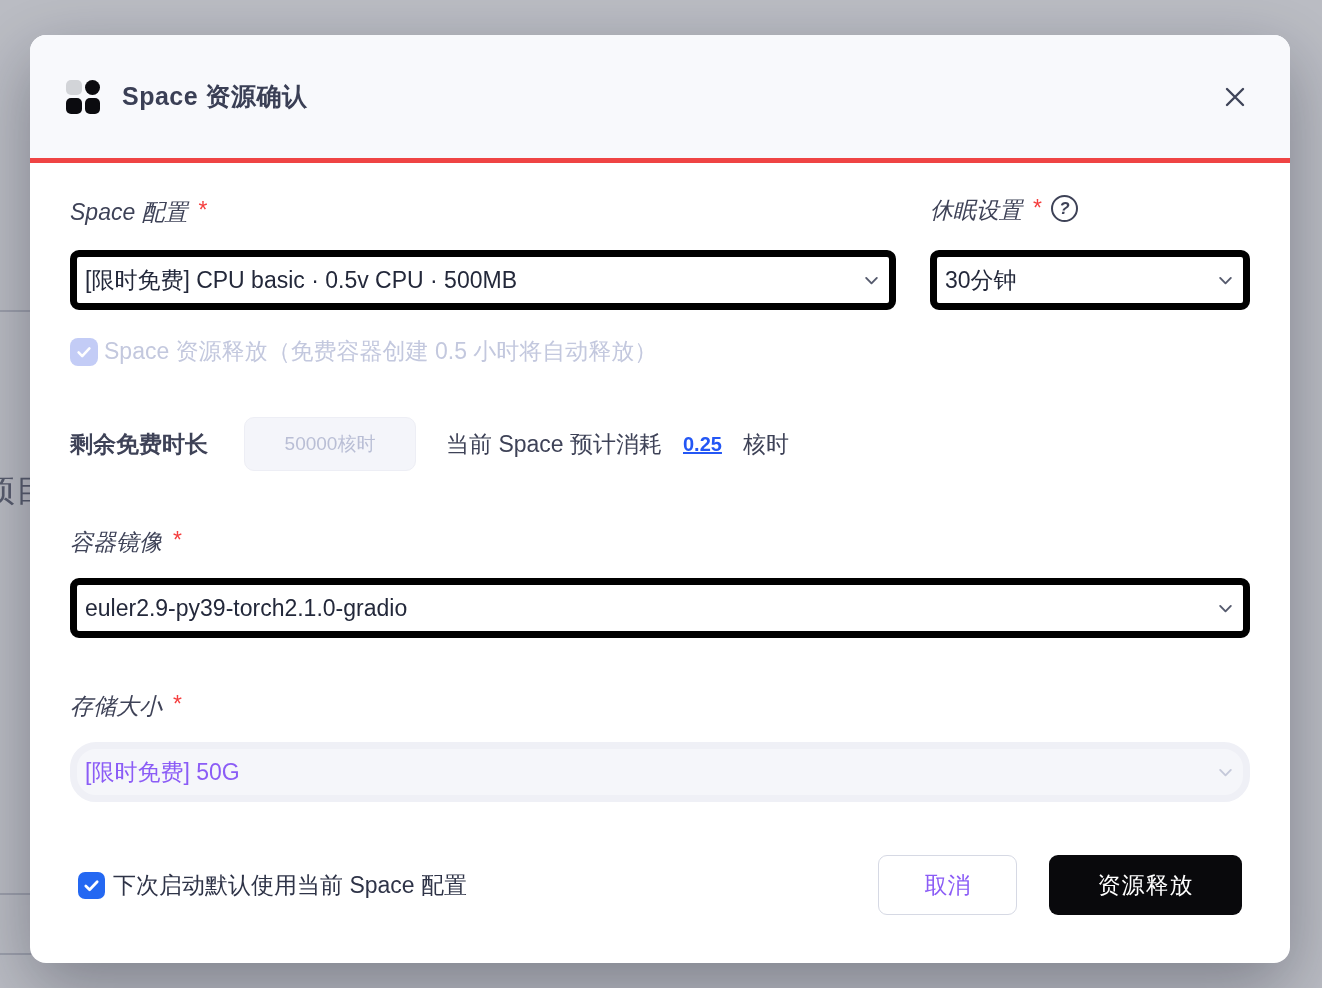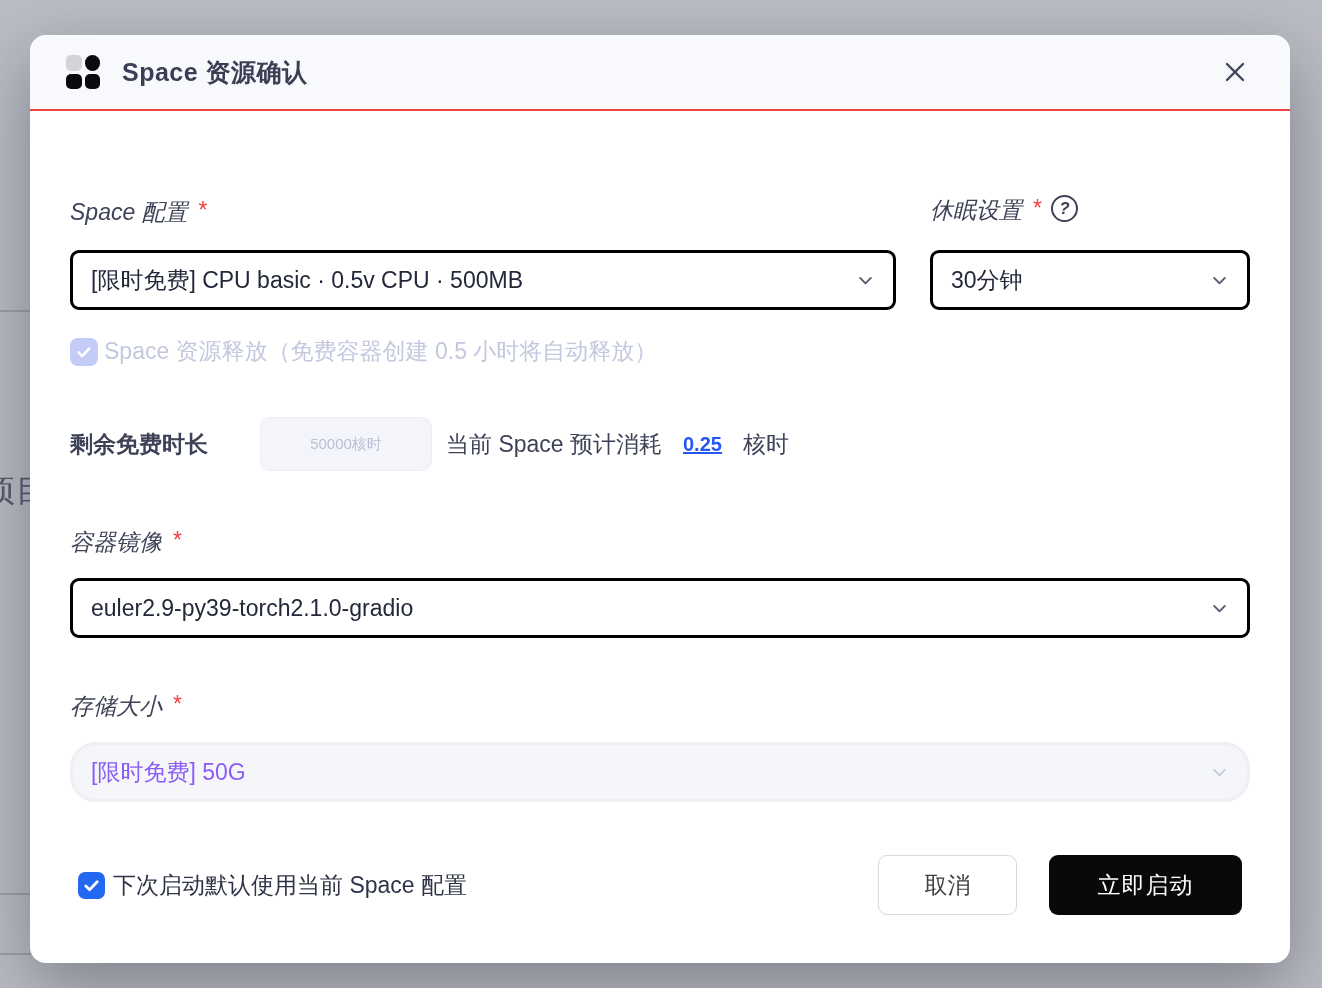--- a/index.html
+++ b/index.html
@@ -6,63 +6,63 @@
   .screen{position:relative;width:1322px;height:988px;overflow:hidden;background:#bbbdc4;}
 
   
   .backdrop{position:absolute;inset:0;}
   .bg-line{position:absolute;left:0;width:31px;height:2px;background:#9da0ac;}
   .bg-partial-text{position:absolute;left:-16px;top:470px;font-size:31px;color:#585d6e;letter-spacing:1px;white-space:nowrap;}
 
   
   .modal{position:absolute;left:30px;top:35px;width:1260px;height:928px;background:#fff;border-radius:16px;
          box-shadow:0 24px 70px rgba(15,18,35,.35);}
-  .modal-header{position:absolute;left:0;top:0;right:0;height:76px;background:#f8f9fc;
-                border-bottom:2px solid #ef4444;border-radius:16px 16px 0 0;display:flex;align-items:center;
+  .modal-header{position:absolute;left:0;top:0;right:0;height:128px;background:#f8f9fc;
+                border-bottom:5px solid #ef4444;border-radius:16px 16px 0 0;display:flex;align-items:center;
                 padding:0 36px;box-sizing:border-box;}
   .logo{width:34px;height:34px;display:grid;grid-template-columns:1fr 1fr;grid-template-rows:1fr 1fr;gap:3px;}
   .logo .t1{background:#d2d4d8;border-radius:5px;}
   .logo .t2{background:#0b0b0f;border-radius:50%;}
   .logo .t3,.logo .t4{background:#0b0b0f;border-radius:5px;}
   .modal-title{margin-left:22px;font-size:25px;font-weight:600;color:#3a3f55;letter-spacing:.5px;}
   .close-btn{margin-left:auto;background:none;border:none;padding:4px;cursor:pointer;display:flex;color:#3f4459;}
 
   
   .field-label{position:absolute;display:flex;align-items:flex-start;font-size:23px;font-weight:500;color:#3e4257;font-style:italic;}
   .required{color:#f53f3f;margin-left:10px;font-size:23px;}
   .help-icon{width:27px;height:27px;border:2px solid #3e4257;border-radius:50%;display:flex;align-items:center;
              justify-content:center;font-size:17px;font-weight:600;color:#3e4257;margin-left:10px;box-sizing:border-box;}
 
-  .select{position:absolute;box-sizing:border-box;height:60px;border:3px solid #000000;border-radius:9px;
-          background:#fff;display:flex;align-items:center;padding:0 18px;font-size:23px;color:#23283a;cursor:pointer;}
+  .select{position:absolute;box-sizing:border-box;height:60px;border:7px solid #000000;border-radius:9px;
+          background:#fff;display:flex;align-items:center;padding:0 8px;font-size:23px;color:#23283a;cursor:pointer;}
   .select .chev{margin-left:auto;color:#565b6e;display:flex;}
   .select.disabled{background:#f5f6fa;border-color:#eff0f6;color:#8b5cf6;cursor:default;border-radius:26px;}
   .select.disabled .chev{color:#c5c9da;}
 
   .checkbox{border-radius:8px;display:flex;align-items:center;justify-content:center;flex:none;}
   .checkbox.dis{width:28px;height:28px;background:#c3ccf6;}
   .checkbox.on{width:27px;height:27px;background:#2468f2;border-radius:7px;}
 
   .release-row{position:absolute;left:40px;top:301px;display:flex;align-items:center;gap:6px;}
   .release-row .lbl{font-size:23px;color:#c3c8de;}
 
   .quota-label{position:absolute;left:40px;top:382px;height:54px;display:flex;align-items:center;
                font-size:23px;font-weight:700;color:#3e4257;}
-  .quota-box{position:absolute;left:230px;top:382px;width:172px;height:54px;background:#f4f5fa;
+  .quota-box{position:absolute;left:214px;top:382px;width:172px;height:54px;background:#f4f5fa;
              border:1px solid #edeef5;border-radius:10px;display:flex;align-items:center;justify-content:center;
-             font-size:15px;color:#b9bed5;box-sizing:border-box;}
+             font-size:19px;color:#b9bed5;box-sizing:border-box;}
   .quota-est{position:absolute;left:416px;top:382px;height:54px;display:flex;align-items:center;gap:21px;
              font-size:23px;color:#3e4257;}
   .quota-est .blue{color:#2457f5;font-weight:700;font-size:20px;text-decoration:underline;}
 
   .footer-check{position:absolute;left:48px;top:820px;height:60px;display:flex;align-items:center;gap:8px;}
   .footer-check .lbl{font-size:23px;color:#2e3347;}
   .btn{position:absolute;top:820px;height:60px;border-radius:9px;display:flex;align-items:center;justify-content:center;
        font-size:23px;box-sizing:border-box;cursor:pointer;border:none;font-family:inherit;}
-  .btn.cancel{left:848px;width:139px;background:#fff;border:1px solid #d6d9e4;color:#404040;}
+  .btn.cancel{left:848px;width:139px;background:#fff;border:1px solid #d6d9e4;color:#8b5cf6;}
   .btn.start{left:1019px;width:193px;background:#09090c;color:#fff;letter-spacing:1px;}
 </style>
 </head>
 <body>
 
 <div class="screen">
 
   <div class="backdrop">
     <div class="bg-line" style="top:310px"></div>
     <div class="bg-partial-text">项目</div>
@@ -168,16 +168,16 @@
         <span style="display:flex">
           <svg width="19" height="19" viewBox="0 0 16 16">
               <path d="M3.2 8.4 L6.4 11.6 L12.8 4.8" stroke="#fff" stroke-width="2.3" fill="none" stroke-linecap="round" stroke-linejoin="round"></path>
             </svg>
         </span>
       </span>
       <span class="lbl">下次启动默认使用当前 Space 配置</span>
     </div>
 
     <button class="btn cancel">取消</button>
-    <button class="btn start">立即启动</button>
+    <button class="btn start">资源释放</button>
 
   </div>
 </div>
 
 </body></html>

